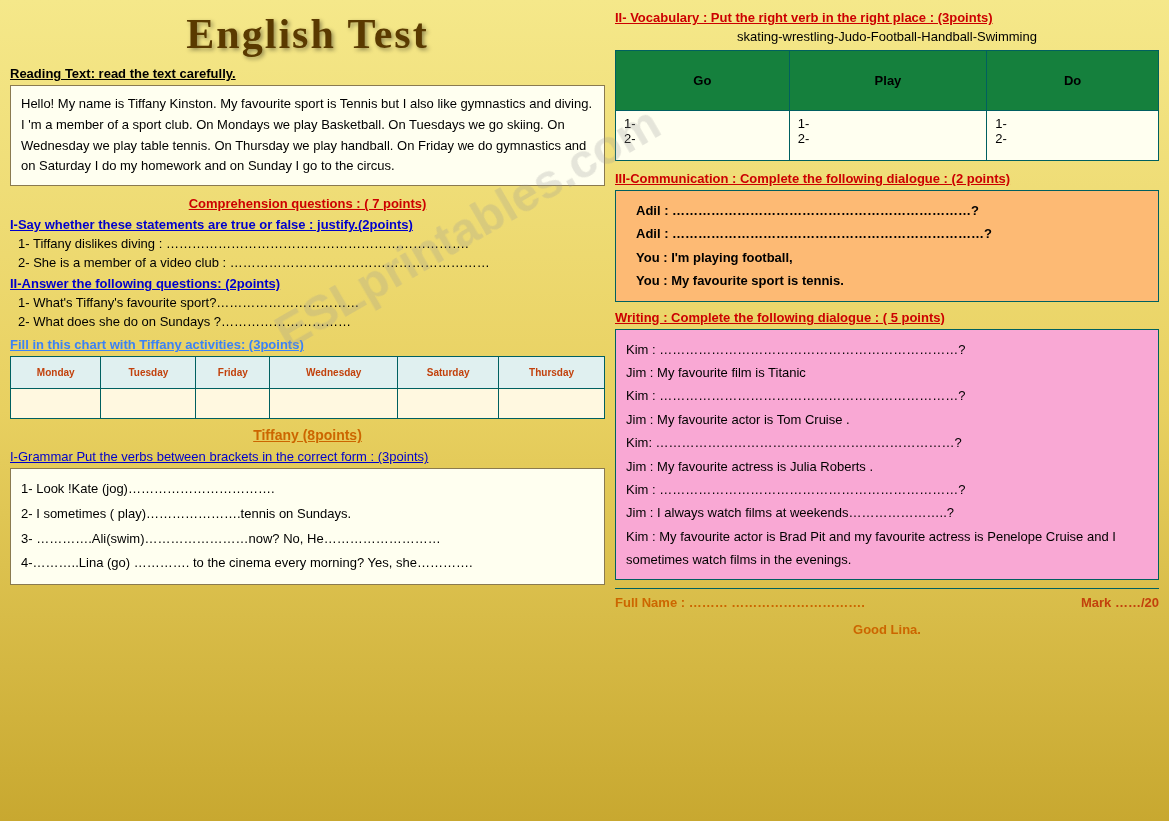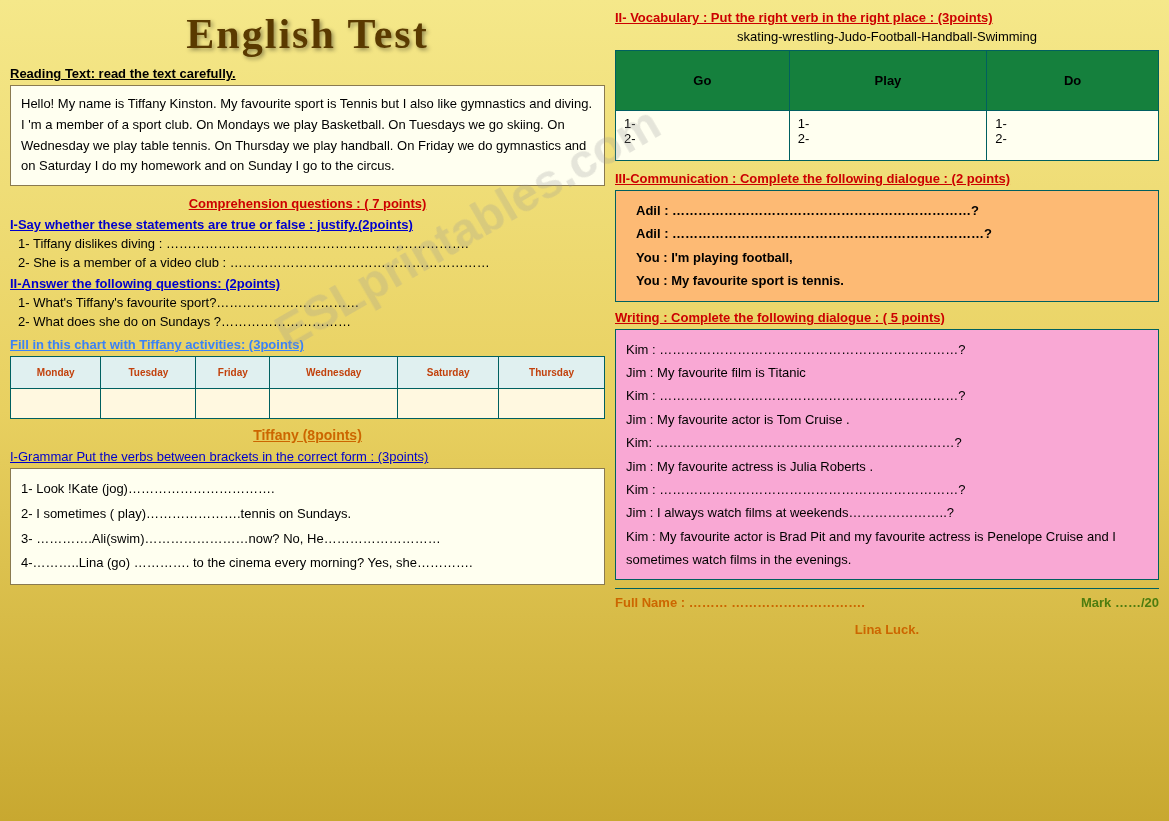--- a/index.html
+++ b/index.html
@@ -211,21 +211,21 @@
       display: flex;
       justify-content: space-between;
     }
 
     .footer-name {
       color: #cc6600;
       font-weight: bold;
     }
 
     .footer-mark {
-      color: #4d7c0f;
+      color: #c2410c;
       font-weight: bold;
     }
 
     .good-luck {
       text-align: center;
       color: #cc6600;
       font-weight: bold;
       font-size: 13px;
       width: 100%;
     }
@@ -352,18 +352,18 @@
     <div>Kim : ……………………………………………………………?</div>
     <div>Jim : I always watch films at weekends…………………..?</div>
     <div>Kim : My favourite actor is Brad Pit and my favourite actress is Penelope Cruise   and I sometimes  watch films in the evenings.</div>
   </div>
 
   <div class="footer-bar">
     <div class="footer-row">
       <span class="footer-name">Full Name :  ………  ………………………….</span>
       <span class="footer-mark">Mark ……/20</span>
     </div>
-    <div class="good-luck">Lina Luck.</div>
+    <div class="good-luck">Good Lina.</div>
   </div>
 
 </div>
 
 <div class="watermark">ESLprintables.com</div>
 
 </body></html>

